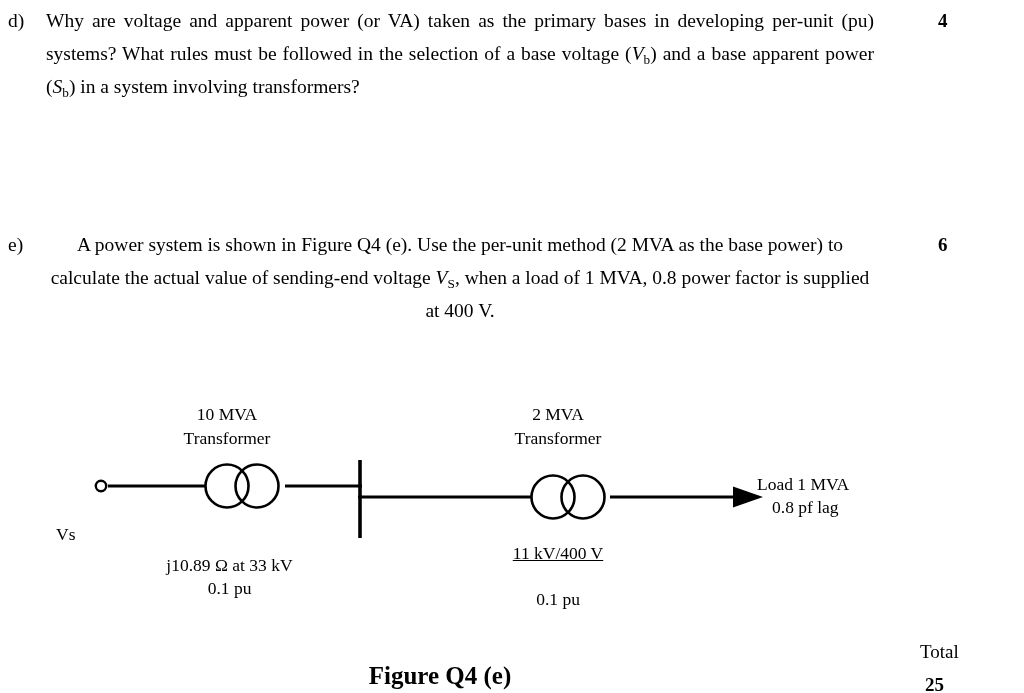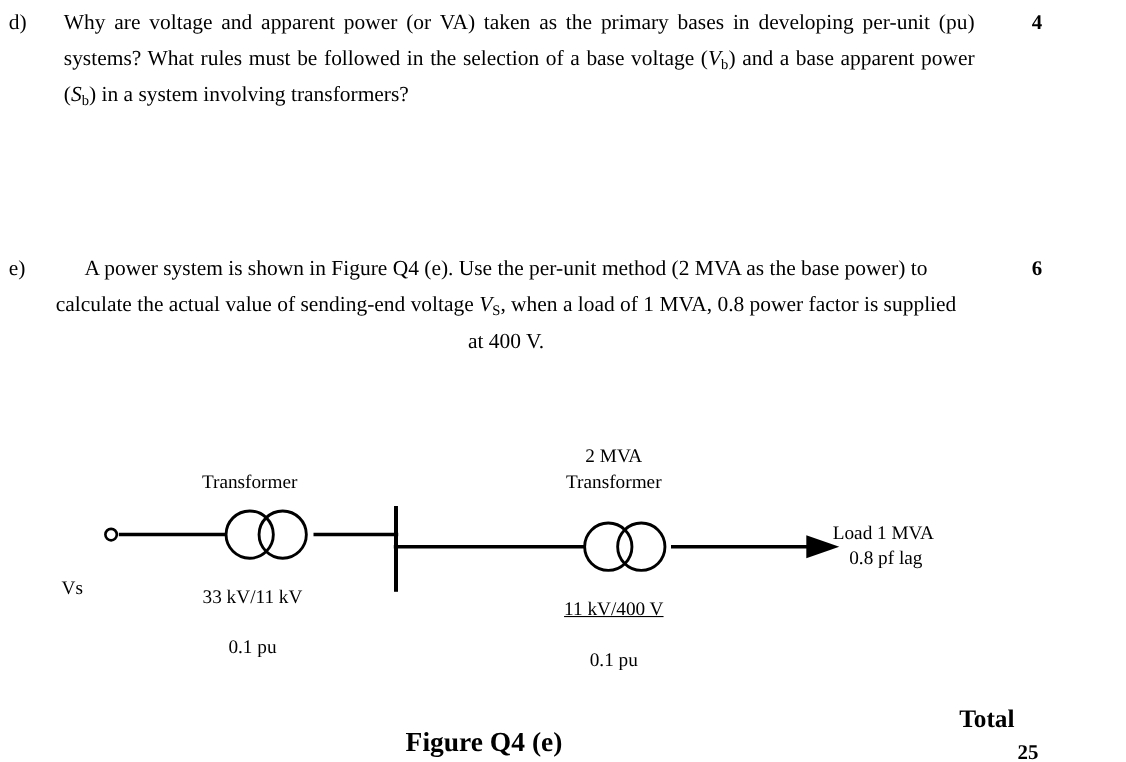--- a/index.html
+++ b/index.html
@@ -91,41 +91,41 @@
     left: 320px;
     top: 662px;
     width: 240px;
     text-align: center;
     font-size: 25px;
     font-weight: bold;
     white-space: nowrap;
   }
   #total-label {
     position: absolute;
-    left: 872px;
+    left: 920px;
     top: 641px;
-    font-size: 23px;
-    font-weight: bold;
+    font-size: 19px;
+    font-weight: normal;
     white-space: nowrap;
   }
   #total-value {
     position: absolute;
     left: 925px;
     top: 674px;
     font-size: 19px;
     font-weight: bold;
     white-space: nowrap;
   }
 </style>
 </head>
 <body>
 
 <div class="qblock" id="question-d" style="left:8px; top:4px; width:880px;">
   <div class="qlabel">d)</div>
-  <div class="qbody" style="width:828px;margin-left:12px;">
+  <div class="qbody" style="width:828px;">
     <p><span>Why are voltage and apparent power (or VA) taken as the primary bases in developing per-unit (pu) systems? What rules must be followed in the selection of a base voltage (</span><var class="sym"><span>V</span><sub>b</sub></var><span>) and a base apparent power (</span><var class="sym"><span>S</span><sub>b</sub></var><span>) in a system involving transformers?</span></p>
   </div>
 </div>
 <div class="marks" id="marks-d" style="left:938px; top:4px;">4</div>
 
 <div class="qblock" id="question-e" style="left:8px; top:228px; width:880px;">
   <div class="qlabel">e)</div>
   <div class="qbody" style="width:828px;">
     <p class="last"><span>A power system is shown in Figure Q4 (e). Use the per-unit method (2 MVA as the base power) to calculate the actual value of sending-end voltage </span><var class="sym"><span>V</span><sub>S</sub></var><span>, when a load of 1 MVA, 0.8 power factor is supplied at 400 V.</span></p>
   </div>
@@ -158,23 +158,24 @@
     <g fill="none" stroke="#000000" stroke-width="2.6">
       <circle cx="553" cy="107" r="21.5"></circle>
       <circle cx="583" cy="107" r="21.5"></circle>
     </g>
 
     <polygon points="733,96.5 733,117.5 763,107" fill="#000000" stroke="none"></polygon>
   </svg>
 
   <div class="fig-text left-align" style="left:56px; top:85px;margin-top:48px;">Vs</div>
 
+  <div class="fig-text" style="left:147px; top:13px; width:160px;">10 MVA</div>
   <div class="fig-text" style="left:147px; top:37px; width:160px;">Transformer</div>
 
-  <div class="fig-text" style="left:142px; top:141px; width:175px;">33 kV/11 kV</div>
+  <div class="fig-text" style="left:142px; top:164px; width:175px;">j10.89 Ω at 33 kV</div>
   <div class="fig-text" style="left:142px; top:187px; width:175px;">0.1 pu</div>
 
   <div class="fig-text" style="left:478px; top:13px; width:160px;">2 MVA</div>
   <div class="fig-text" style="left:478px; top:37px; width:160px;">Transformer</div>
 
   <div class="fig-text" style="left:478px; top:152px; width:160px;text-decoration:underline;">11 kV/400 V</div>
   <div class="fig-text" style="left:478px; top:198px; width:160px;">0.1 pu</div>
 
   <div class="fig-text left-align" style="left:757px; top:83px;">Load 1 MVA</div>
   <div class="fig-text left-align" style="left:772px; top:106px;">0.8 pf lag</div>

